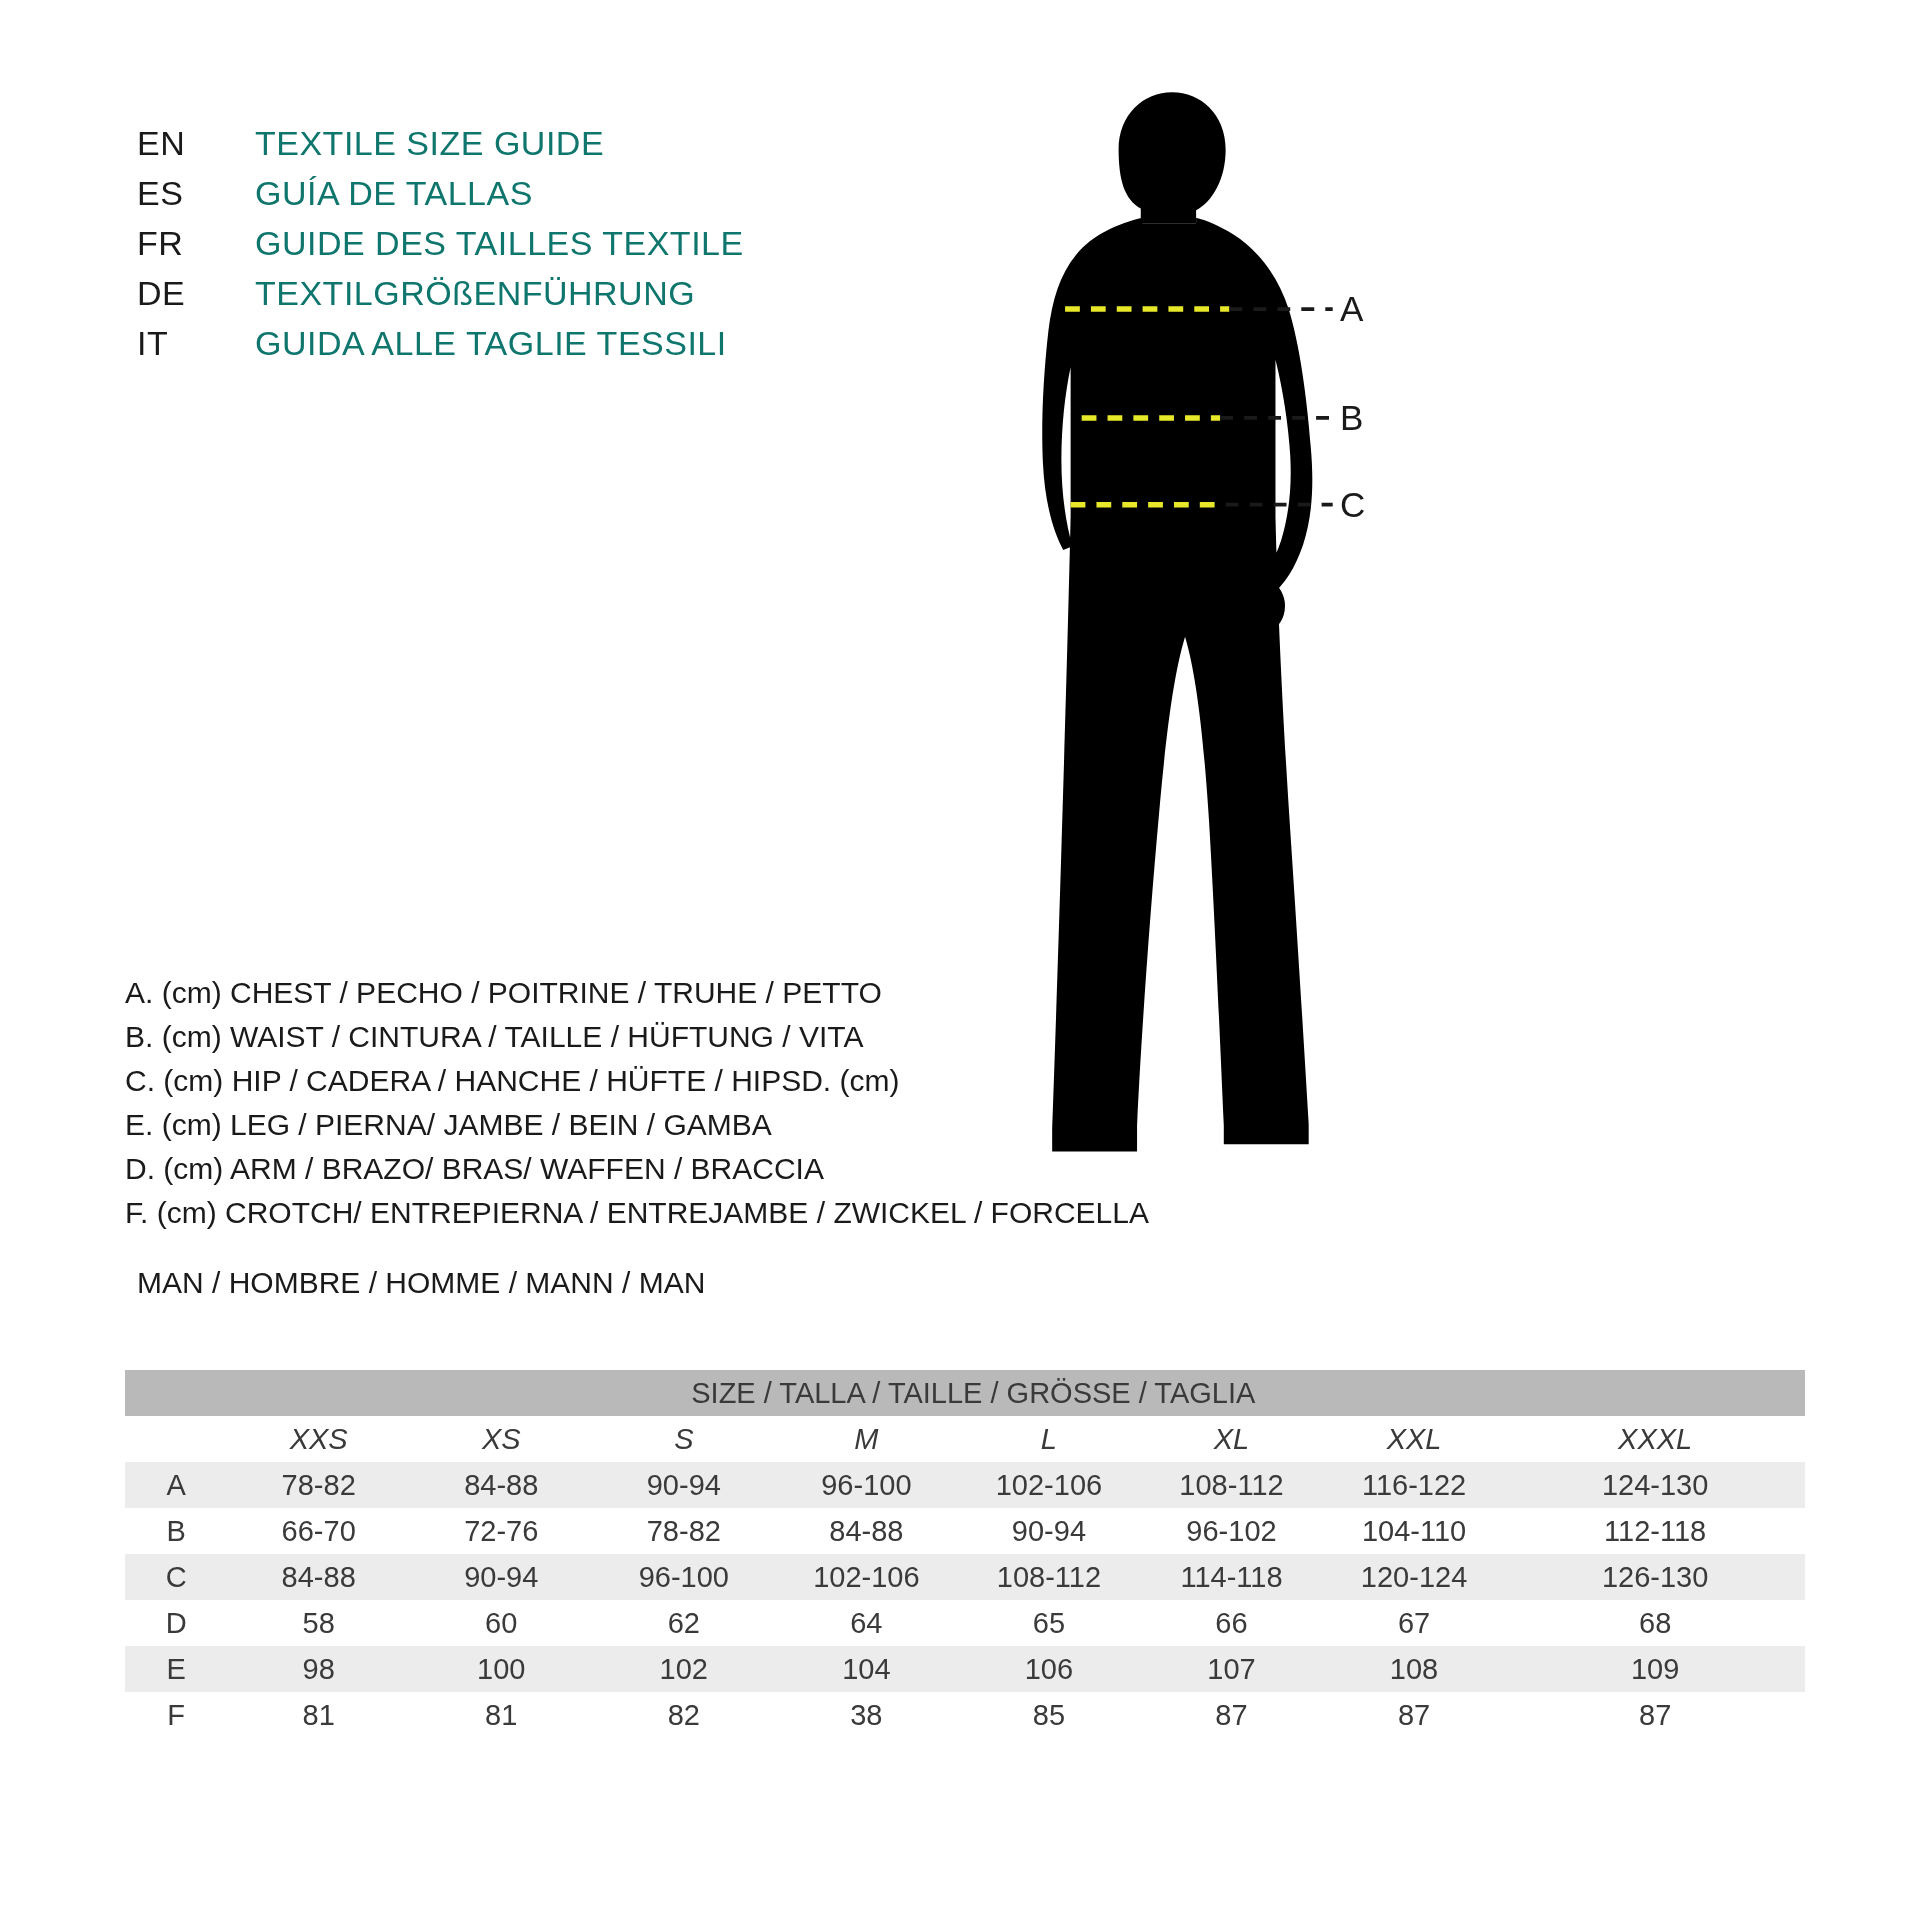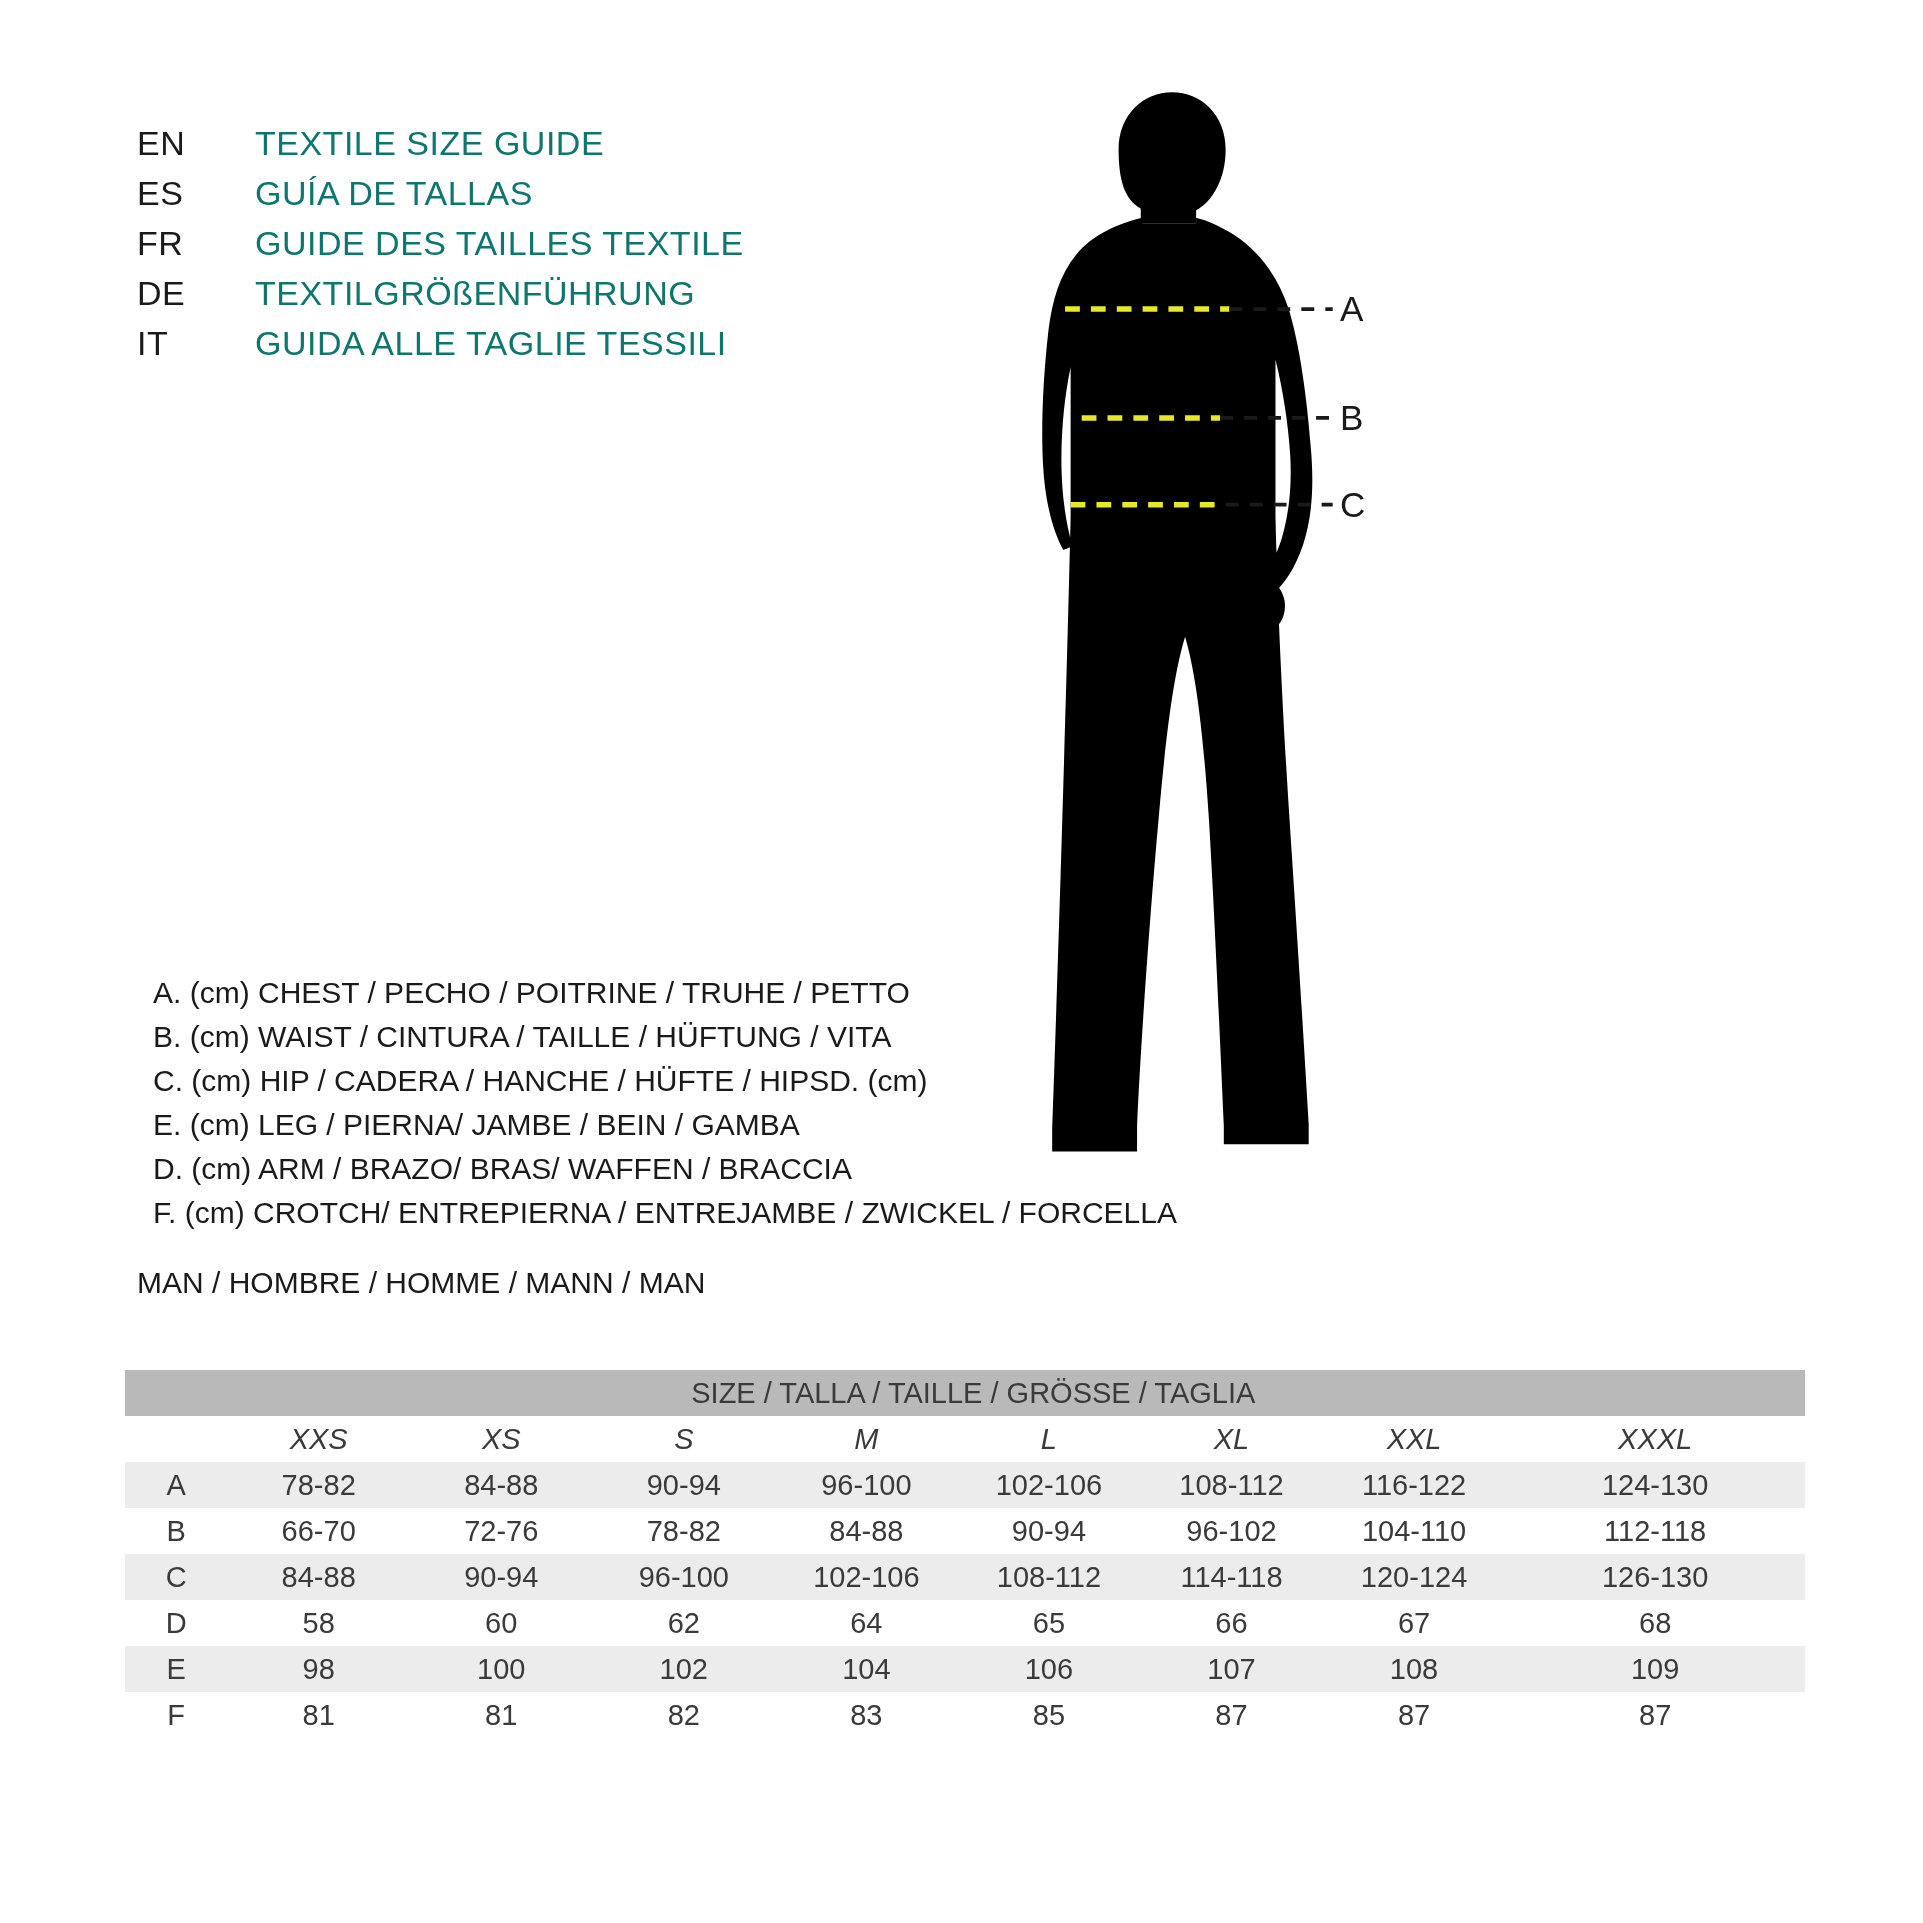--- a/index.html
+++ b/index.html
@@ -37,21 +37,21 @@
   .lang-text {
     font-size: 34px;
     letter-spacing: 0.5px;
     color: #0f766e;
     white-space: nowrap;
   }
 
   
   .legend {
     position: absolute;
-    left: 153px;
+    left: 125px;
     top: 971px;
     width: 1034px;
   }
   .legend-item {
     font-size: 30px;
     line-height: 44px;
     white-space: nowrap;
     color: #1a1a1a;
   }
   .legend-gender {
@@ -309,21 +309,21 @@
         <td>107</td>
         <td>108</td>
         <td>109</td>
       </tr>
 
       <tr class="row-plain">
         <td class="col-label">F</td>
         <td>81</td>
         <td>81</td>
         <td>82</td>
-        <td>83</td>
+        <td>38</td>
         <td>85</td>
         <td>87</td>
         <td>87</td>
         <td>87</td>
       </tr>
     </tbody>
   </table>
 </div>
 
 

